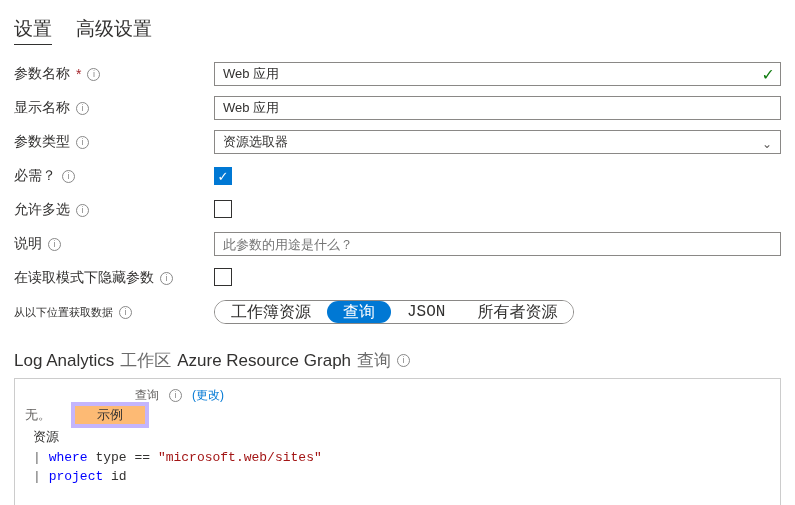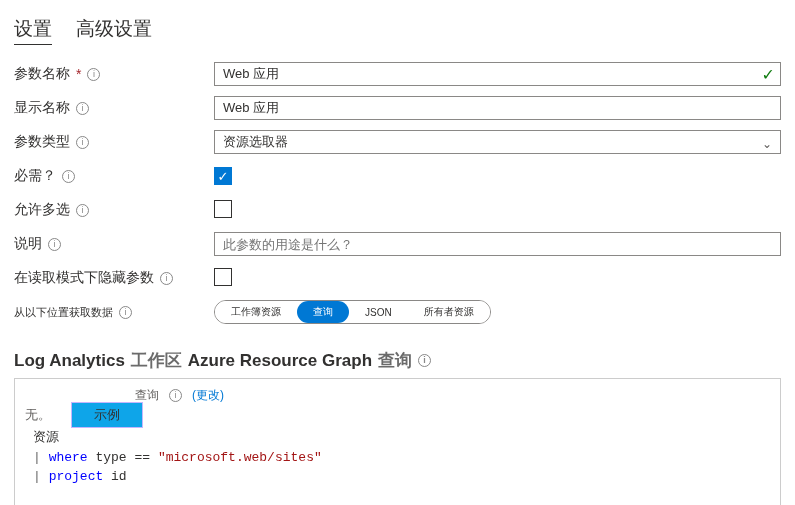--- a/index.html
+++ b/index.html
@@ -105,38 +105,39 @@
     border: 1px solid #8a8886;
     border-radius: 14px;
     overflow: hidden;
     height: 24px;
     align-items: stretch;
   }
   .pill {
     padding: 0 16px;
     display: flex;
     align-items: center;
-    font-size: 10px;
-    color: #323130;
-    cursor: pointer;
-    background: #fff;
+    font-size: 16px;
+    color: #323130;
+    cursor: pointer;
+    background: #fff;
+    font-family: Liberation Mono, monospace;
   }
   .pill.active {
     background: #0078d4;
     color: #fff;
     border-radius: 12px;
   }
   .section-title {
     margin-top: 22px;
     font-size: 17px;
     color: #6b6b6b;
     display: flex;
     align-items: center;
     gap: 6px;
-    font-weight: 700;
+    font-weight: 400;
   }
   .section-title .dark { color: #323130; }
   .query-box {
     border: 1px solid #ccc;
     margin-top: 6px;
     padding: 8px 10px 20px 10px;
   }
   .query-meta {
     display: flex;
     align-items: center;
@@ -149,22 +150,22 @@
   .btn-primary {
     background: #0078d4;
     color: #fff;
     border: none;
     height: 26px;
     padding: 0 18px;
     font-size: 13px;
     cursor: pointer;
   }
   .btn-outline {
-    background: #0ea5e9;
-    border: 1px solid #c4b5fd;
+    background: #fdba74;
+    border: 4px solid #c4b5fd;
     height: 26px;
     padding: 0 22px;
     font-size: 13px;
     cursor: pointer;
     color: #323130;
   }
   .none-text { color: #605e5c; font-size: 13px; }
   .code {
     font-family: Consolas, "Courier New", monospace;
     font-size: 13px;

